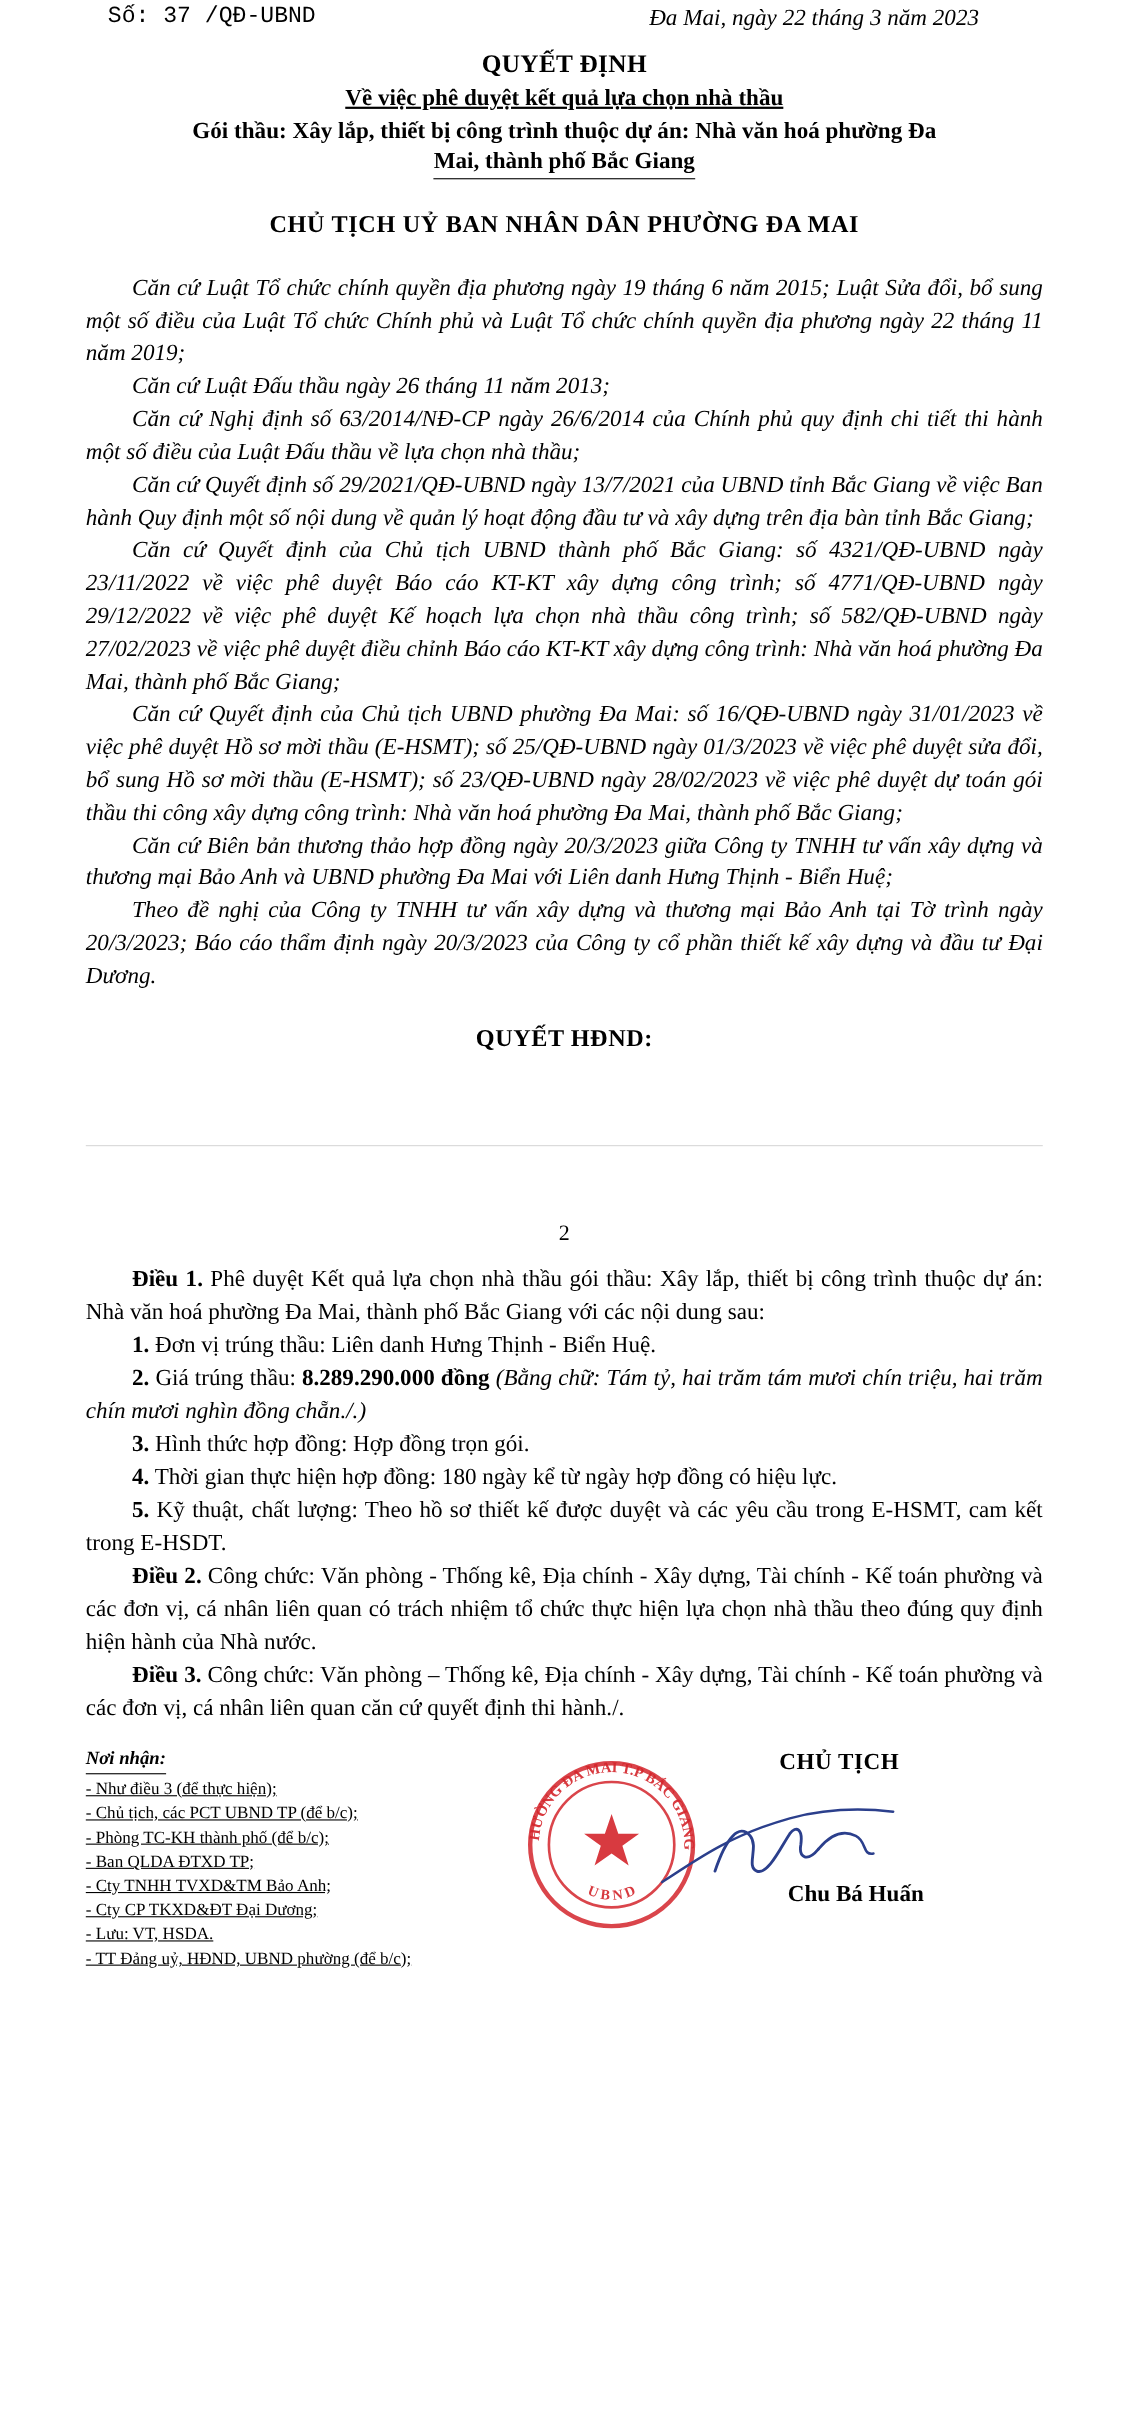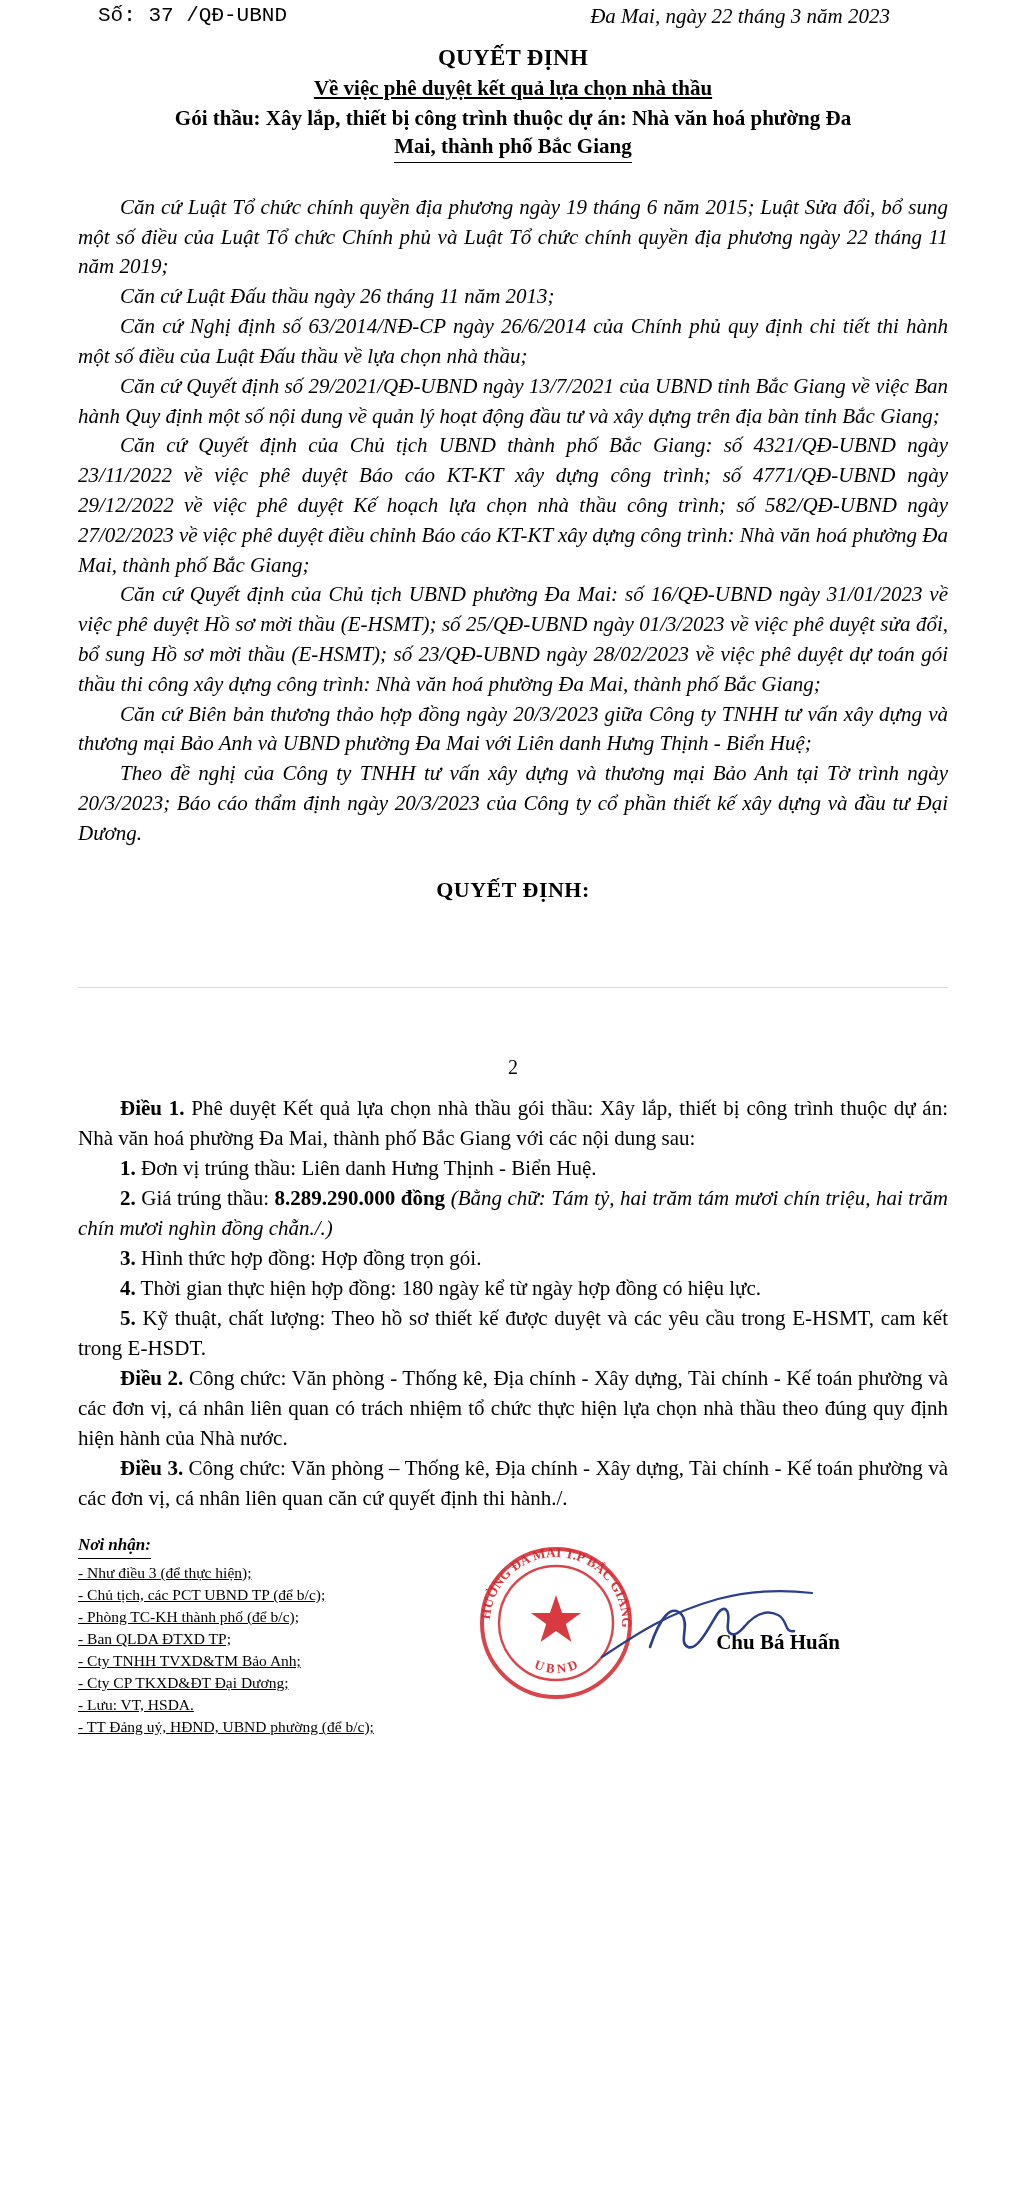--- a/index.html
+++ b/index.html
@@ -195,33 +195,34 @@
 
     <div class="title-block">
       <div class="title-main">QUYẾT ĐỊNH</div>
       <div class="title-sub">Về việc phê duyệt kết quả lựa chọn nhà thầu</div>
       <div class="title-sub2">
         <span>Gói thầu: Xây lắp, thiết bị công trình thuộc dự án: Nhà văn hoá phường Đa</span><br>
         <span class="underline-seg">Mai, thành phố Bắc Giang</span>
       </div>
     </div>
 
+    <div class="org-title">CHỦ TỊCH UỶ BAN NHÂN DÂN PHƯỜNG ĐA MAI</div>
 
     <div class="body-text">
       <p>Căn cứ Luật Tổ chức chính quyền địa phương ngày 19 tháng 6 năm 2015; Luật Sửa đổi, bổ sung một số điều của Luật Tổ chức Chính phủ và Luật Tổ chức chính quyền địa phương ngày 22 tháng 11 năm 2019;</p>
       <p>Căn cứ Luật Đấu thầu ngày 26 tháng 11 năm 2013;</p>
       <p>Căn cứ Nghị định số 63/2014/NĐ-CP ngày 26/6/2014 của Chính phủ quy định chi tiết thi hành một số điều của Luật Đấu thầu về lựa chọn nhà thầu;</p>
       <p>Căn cứ Quyết định số 29/2021/QĐ-UBND ngày 13/7/2021 của UBND tỉnh Bắc Giang về việc Ban hành Quy định một số nội dung về quản lý hoạt động đầu tư và xây dựng trên địa bàn tỉnh Bắc Giang;</p>
       <p>Căn cứ Quyết định của Chủ tịch UBND thành phố Bắc Giang: số 4321/QĐ-UBND ngày 23/11/2022 về việc phê duyệt Báo cáo KT-KT xây dựng công trình; số 4771/QĐ-UBND ngày 29/12/2022 về việc phê duyệt Kế hoạch lựa chọn nhà thầu công trình; số 582/QĐ-UBND ngày 27/02/2023 về việc phê duyệt điều chỉnh Báo cáo KT-KT xây dựng công trình: Nhà văn hoá phường Đa Mai, thành phố Bắc Giang;</p>
       <p>Căn cứ Quyết định của Chủ tịch UBND phường Đa Mai: số 16/QĐ-UBND ngày 31/01/2023 về việc phê duyệt Hồ sơ mời thầu (E-HSMT); số 25/QĐ-UBND ngày 01/3/2023 về việc phê duyệt sửa đổi, bổ sung Hồ sơ mời thầu (E-HSMT); số 23/QĐ-UBND ngày 28/02/2023 về việc phê duyệt dự toán gói thầu thi công xây dựng công trình: Nhà văn hoá phường Đa Mai, thành phố Bắc Giang;</p>
       <p>Căn cứ Biên bản thương thảo hợp đồng ngày 20/3/2023 giữa Công ty TNHH tư vấn xây dựng và thương mại Bảo Anh và UBND phường Đa Mai với Liên danh Hưng Thịnh - Biển Huệ;</p>
       <p>Theo đề nghị của Công ty TNHH tư vấn xây dựng và thương mại Bảo Anh tại Tờ trình ngày 20/3/2023; Báo cáo thẩm định ngày 20/3/2023 của Công ty cổ phần thiết kế xây dựng và đầu tư Đại Dương.</p>
     </div>
 
-    <div class="decision-word">QUYẾT ĐỊNH:</div>
+    <div class="decision-word">QUYẾT HĐND:</div>
 
     <div class="page-break"></div>
 
     <div class="page-num">2</div>
 
     <div class="articles">
       <p><b>Điều 1.</b><span> Phê duyệt Kết quả lựa chọn nhà thầu gói thầu: Xây lắp, thiết bị công trình thuộc dự án: Nhà văn hoá phường Đa Mai, thành phố Bắc Giang với các nội dung sau:</span></p>
       <p><b>1.</b><span> Đơn vị trúng thầu: Liên danh Hưng Thịnh - Biển Huệ.</span></p>
       <p><b>2.</b><span> Giá trúng thầu: </span><b>8.289.290.000 đồng</b><span class="it"> (Bằng chữ: Tám tỷ, hai trăm tám mươi chín triệu, hai trăm chín mươi nghìn đồng chẵn./.)</span></p>
       <p><b>3.</b><span> Hình thức hợp đồng: Hợp đồng trọn gói.</span></p>
@@ -240,20 +241,21 @@
           <li>- Phòng TC-KH thành phố (để b/c);</li>
           <li>- Ban QLDA ĐTXD TP;</li>
           <li>- Cty TNHH TVXD&amp;TM Bảo Anh;</li>
           <li>- Cty CP TKXD&amp;ĐT Đại Dương;</li>
           <li>- Lưu: VT, HSDA.</li>
           <li>- TT Đảng uỷ, HĐND, UBND phường (để b/c);</li>
         </ul>
       </div>
 
       <div class="signature">
+        <div class="sig-title">CHỦ TỊCH</div>
         <div class="sig-name">Chu Bá Huấn</div>
       </div>
 
       <svg class="stamp" viewBox="0 0 176 176">
         <defs>
           <path id="stamp-outer-path" d="M 88,88 m -66,0 a 66,66 0 1,1 132,0 a 66,66 0 1,1 -132,0"></path>
           <path id="stamp-inner-path" d="M 88,88 m -50,0 a 50,50 0 1,0 100,0 a 50,50 0 1,0 -100,0"></path>
         </defs>
         <circle cx="88" cy="88" r="74" fill="none" stroke="#d4252b" stroke-width="4" opacity="0.85"></circle>
         <circle cx="88" cy="88" r="57" fill="none" stroke="#d4252b" stroke-width="2.4" opacity="0.85"></circle>

